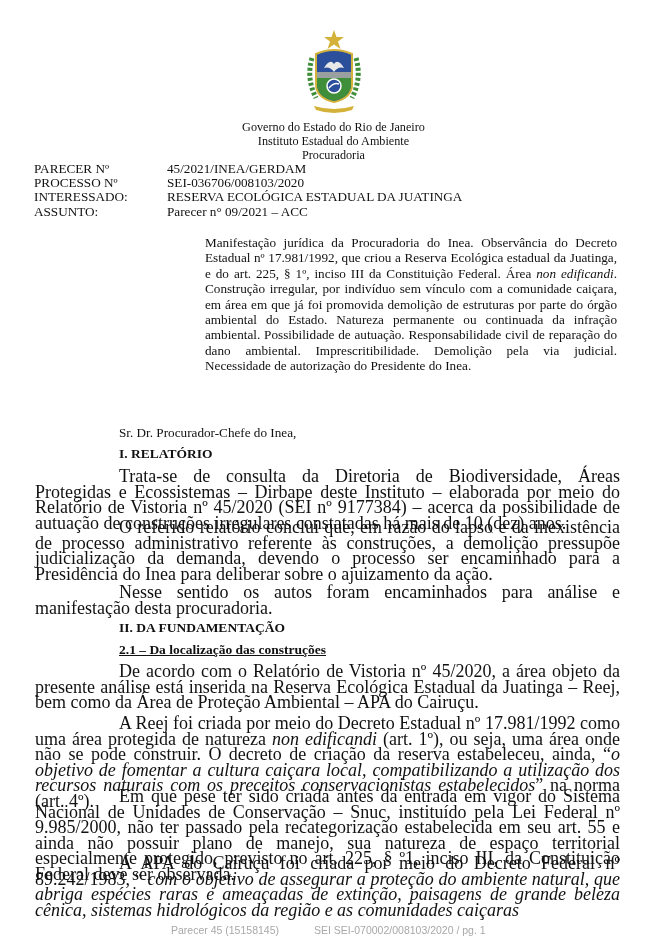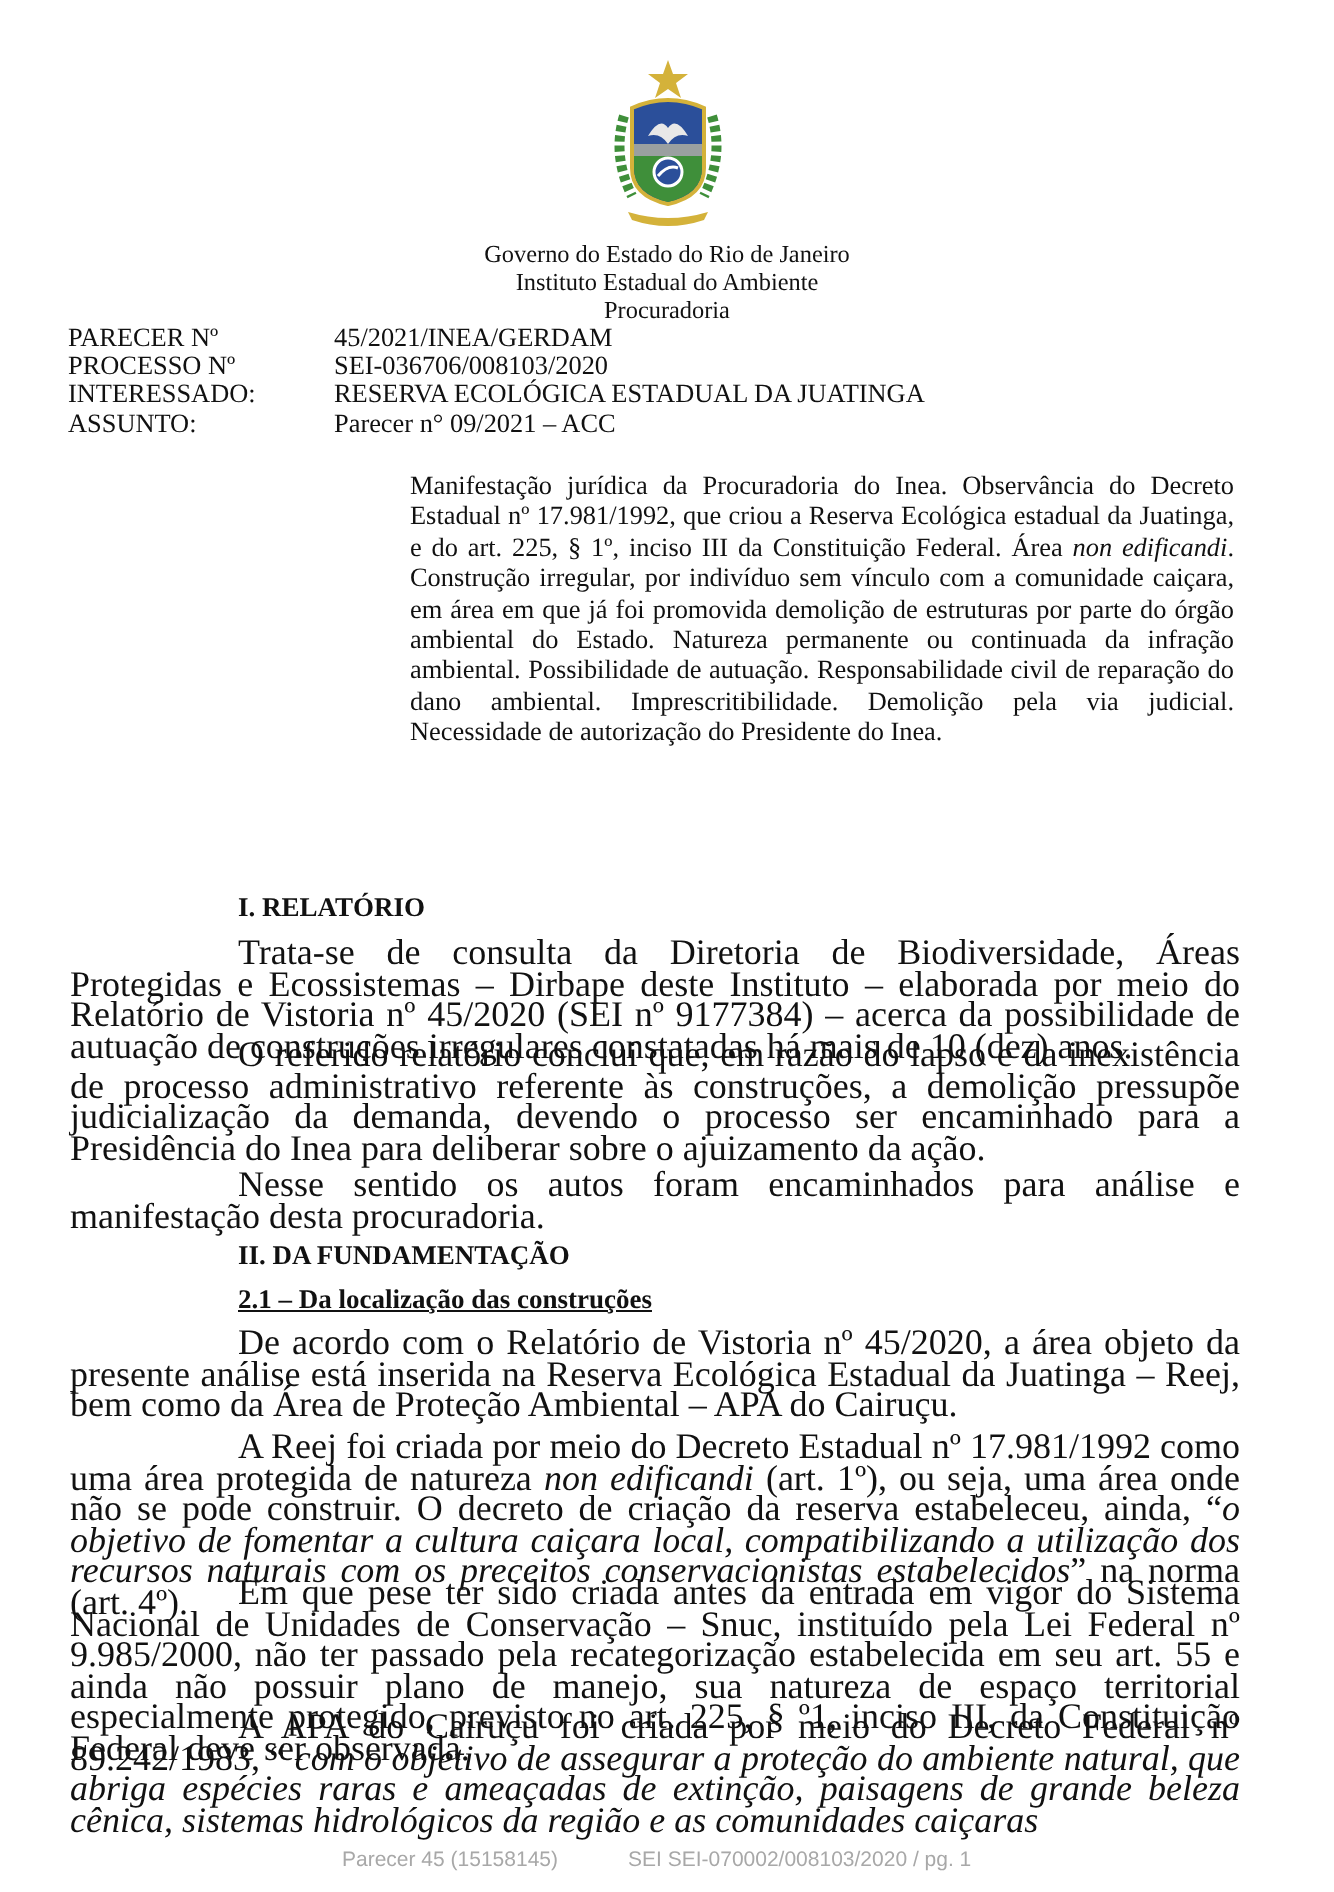--- a/index.html
+++ b/index.html
@@ -66,20 +66,21 @@
       <span class="meta-value">RESERVA ECOLÓGICA ESTADUAL DA JUATINGA</span>
     </div>
     <div class="meta-row">
       <span class="meta-label">ASSUNTO:</span>
       <span class="meta-value">Parecer n° 09/2021 – ACC</span>
     </div>
   </div>
 
   <div class="ementa"><span>Manifestação jurídica da Procuradoria do Inea. Observância do Decreto Estadual nº 17.981/1992, que criou a Reserva Ecológica estadual da Juatinga, e do art. 225, § 1º, inciso III da Constituição Federal. Área </span><i>non edificandi</i><span>. Construção irregular, por indivíduo sem vínculo com a comunidade caiçara, em área em que já foi promovida demolição de estruturas por parte do órgão ambiental do Estado. Natureza permanente ou continuada da infração ambiental. Possibilidade de autuação. Responsabilidade civil de reparação do dano ambiental. Imprescritibilidade. Demolição pela via judicial. Necessidade de autorização do Presidente do Inea.</span></div>
 
+  <div class="salutation" style="top:425px;">Sr. Dr. Procurador-Chefe do Inea,</div>
 
   <div class="heading" style="top:446px;">I. RELATÓRIO</div>
   <div class="p indent" style="top:469px;">Trata-se de consulta da Diretoria de Biodiversidade, Áreas Protegidas e Ecossistemas – Dirbape deste Instituto – elaborada por meio do Relatório de Vistoria nº 45/2020 (SEI nº 9177384) – acerca da possibilidade de autuação de construções irregulares constatadas há mais de 10 (dez) anos.</div>
   <div class="p indent" style="top:520px;">O referido relatório conclui que, em razão do lapso e da inexistência de processo administrativo referente às construções, a demolição pressupõe judicialização da demanda, devendo o processo ser encaminhado para a Presidência do Inea para deliberar sobre o ajuizamento da ação.</div>
   <div class="p indent" style="top:573px;margin-top:12px;">Nesse sentido os autos foram encaminhados para análise e manifestação desta procuradoria.</div>
 
   <div class="heading" style="top:620px;">II. DA FUNDAMENTAÇÃO</div>
   <div class="heading subheading" style="top:642px;font-family:Liberation Serif, serif;">2.1 – Da localização das construções</div>
   <div class="p indent" style="top:664px;">De acordo com o Relatório de Vistoria nº 45/2020, a área objeto da presente análise está inserida na Reserva Ecológica Estadual da Juatinga – Reej, bem como da Área de Proteção Ambiental – APA do Cairuçu.</div>
 

